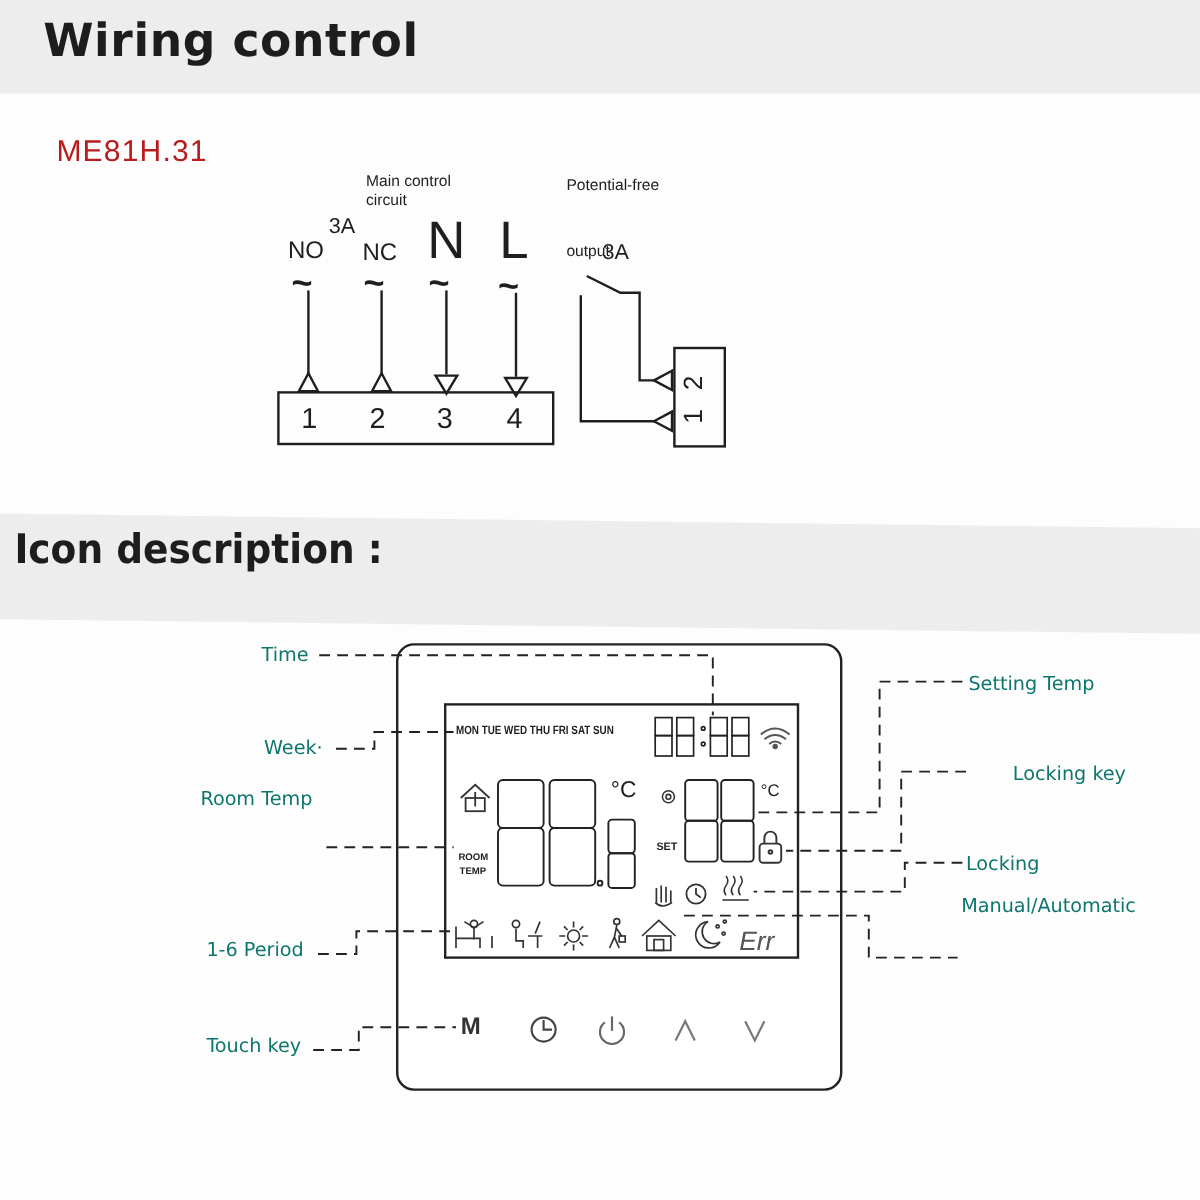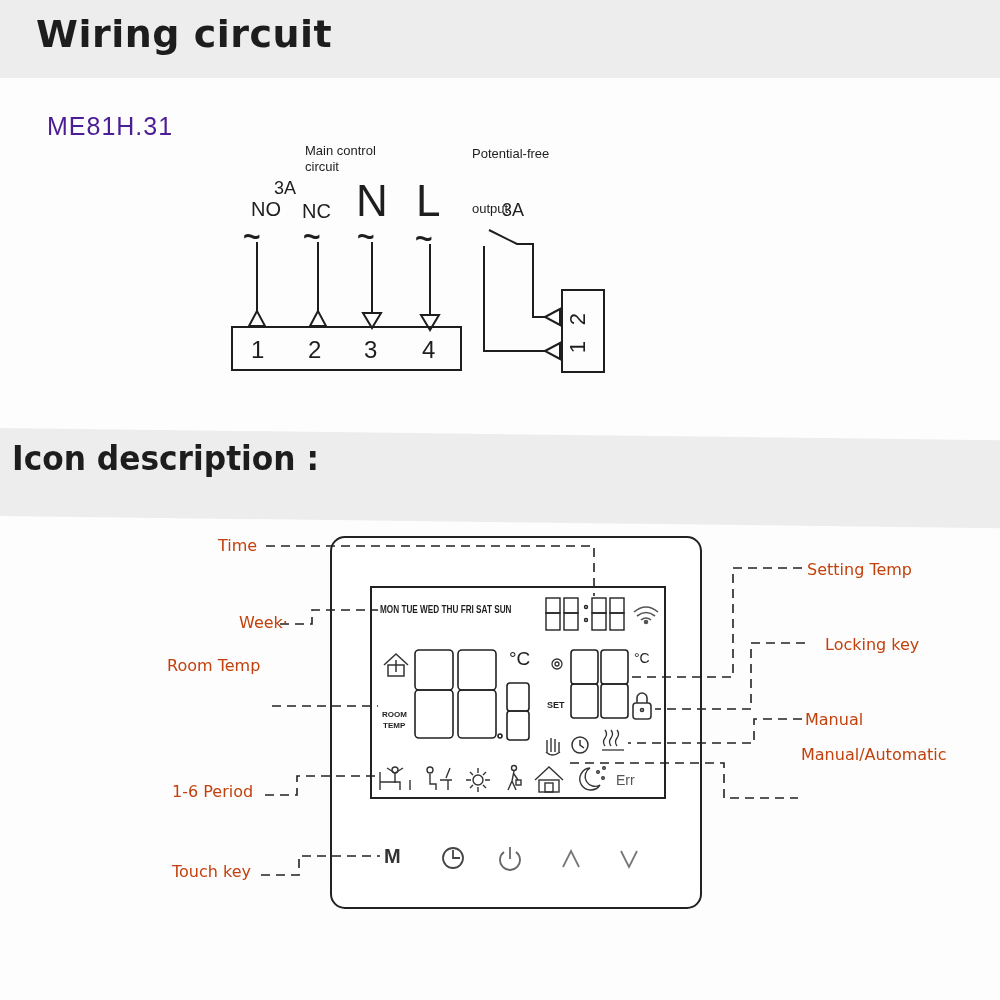--- a/index.html
+++ b/index.html
@@ -3,39 +3,39 @@
 <meta charset="utf-8">
 <style>
   html, body { margin:0; padding:0; background:#fdfdfd; }
   body { width:1000px; height:1000px; position:relative; overflow:hidden; font-family:"DejaVu Sans", sans-serif; color:#222; }
   .band { position:absolute; background:#ededed; }
   .band1 { left:0; top:0; width:1000px; height:78px; }
   .band2 { left:0; top:428px; width:1000px; height:88px; transform:skewY(0.7deg); transform-origin:left top; }
   .h1 { position:absolute; font-family:"DejaVu Sans", sans-serif; font-weight:bold; color:#1d1d1d; }
   .title1 { left:36px; top:12px; font-size:38px; letter-spacing:0.5px; }
   .title2 { left:12px; top:438px; font-size:34px; transform:scaleX(0.92); transform-origin:left top; }
-  .model { position:absolute; left:47px; top:112px; font-family:"Liberation Sans", sans-serif; font-size:25px; letter-spacing:1px; color:#4c1d95; }
+  .model { position:absolute; left:47px; top:112px; font-family:"Liberation Sans", sans-serif; font-size:25px; letter-spacing:1px; color:#b91c1c; }
   .lbl { position:absolute; font-family:"Liberation Sans", sans-serif; color:#1e1e1e; white-space:pre; }
   svg { position:absolute; left:0; top:0; }
-  .callout { position:absolute; font-family:"DejaVu Sans", sans-serif; font-size:16px; color:#c2410c; white-space:nowrap; }
+  .callout { position:absolute; font-family:"DejaVu Sans", sans-serif; font-size:16px; color:#0f766e; white-space:nowrap; }
 </style>
 </head>
 <body>
 
 <div class="band band1"></div>
-<div class="h1 title1">Wiring circuit</div>
+<div class="h1 title1">Wiring control</div>
 
 <div class="model">ME81H.31</div>
 
 <div class="lbl" style="left:305px;top:143px;font-size:13px;">Main control</div>
 <div class="lbl" style="left:305px;top:159px;font-size:13px;">circuit</div>
 <div class="lbl" style="left:472px;top:146px;font-size:13px;text-align:center;">Potential-free</div>
 <div class="lbl" style="left:472px;top:162px;font-size:13px;margin-top:39px;">output</div>
 
-<div class="lbl" style="left:240px;top:198px;font-size:20px;margin-left:11px;">NO</div>
+<div class="lbl" style="left:240px;top:198px;font-size:20px;">NO</div>
 <div class="lbl" style="left:274px;top:178px;font-size:18px;">3A</div>
 <div class="lbl" style="left:302px;top:200px;font-size:20px;">NC</div>
 <div class="lbl" style="left:356px;top:176px;font-size:44px;">N</div>
 <div class="lbl" style="left:416px;top:176px;font-size:44px;">L</div>
 <div class="lbl" style="left:502px;top:200px;font-size:18px;">3A</div>
 
 <div class="lbl" style="left:243px;top:220px;font-size:30px;font-weight:bold;">~</div>
 <div class="lbl" style="left:303px;top:220px;font-size:30px;font-weight:bold;">~</div>
 <div class="lbl" style="left:357px;top:220px;font-size:30px;font-weight:bold;">~</div>
 <div class="lbl" style="left:415px;top:222px;font-size:30px;font-weight:bold;">~</div>
@@ -190,29 +190,29 @@
     <polyline points="570,763 724,763 724,798 798,798"></polyline>
   </g>
 </svg>
 
 <div class="lbl" style="left:380px;top:604px;font-size:10px;font-weight:bold;transform:scaleX(0.82);transform-origin:left top;">MON TUE WED THU FRI SAT SUN</div>
 <div class="lbl" style="left:382px;top:710px;font-size:8px;font-weight:bold;">ROOM</div>
 <div class="lbl" style="left:383px;top:721px;font-size:8px;font-weight:bold;">TEMP</div>
 <div class="lbl" style="left:547px;top:700px;font-size:9px;font-weight:bold;">SET</div>
 <div class="lbl" style="left:509px;top:648px;font-size:19px;">°C</div>
 <div class="lbl" style="left:634px;top:650px;font-size:14px;">°C</div>
-<div class="lbl" style="left:616px;top:772px;font-size:14px;color:#555;">Err</div>
+<div class="lbl" style="left:616px;top:772px;font-size:22px;font-style:italic;color:#555;">Err</div>
 
 <div class="lbl" style="left:384px;top:845px;font-size:20px;font-weight:bold;color:#333;">M</div>
 <div style="position:absolute;left:440px;top:845px;width:26px;height:26px;"></div>
 <div style="position:absolute;left:497px;top:845px;width:26px;height:26px;"></div>
 <div style="position:absolute;left:558px;top:845px;width:26px;height:26px;"></div>
 <div style="position:absolute;left:616px;top:845px;width:26px;height:26px;"></div>
 
 <div class="callout" style="left:218px;top:536px;">Time</div>
-<div class="callout" style="left:220px;top:613px;margin-left:19px;">Week·</div>
+<div class="callout" style="left:220px;top:613px;">Week·</div>
 <div class="callout" style="left:167px;top:656px;">Room Temp</div>
 <div class="callout" style="left:172px;top:782px;">1-6 Period</div>
 <div class="callout" style="left:172px;top:862px;">Touch key</div>
 <div class="callout" style="left:807px;top:560px;">Setting Temp</div>
-<div class="callout" style="left:825px;top:635px;">Locking key</div>
-<div class="callout" style="left:805px;top:710px;">Manual</div>
+<div class="callout" style="left:844px;top:635px;">Locking key</div>
+<div class="callout" style="left:805px;top:710px;">Locking</div>
 <div class="callout" style="left:801px;top:745px;">Manual/Automatic</div>
 
 </body></html>

